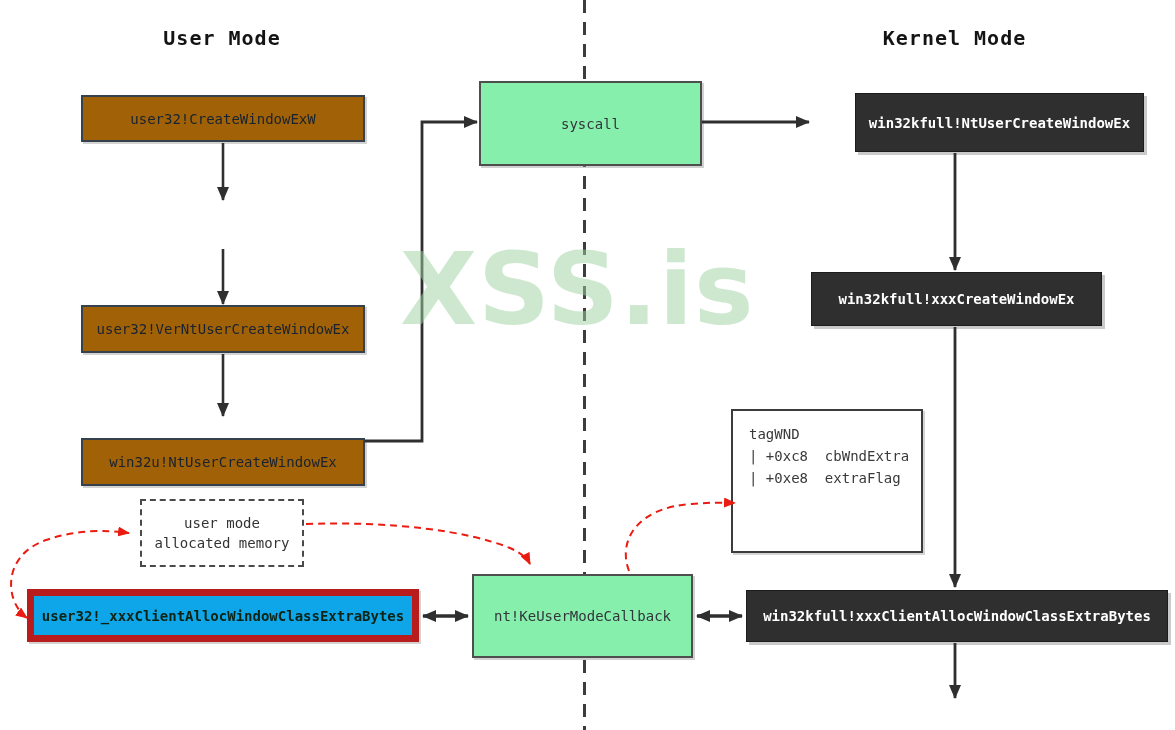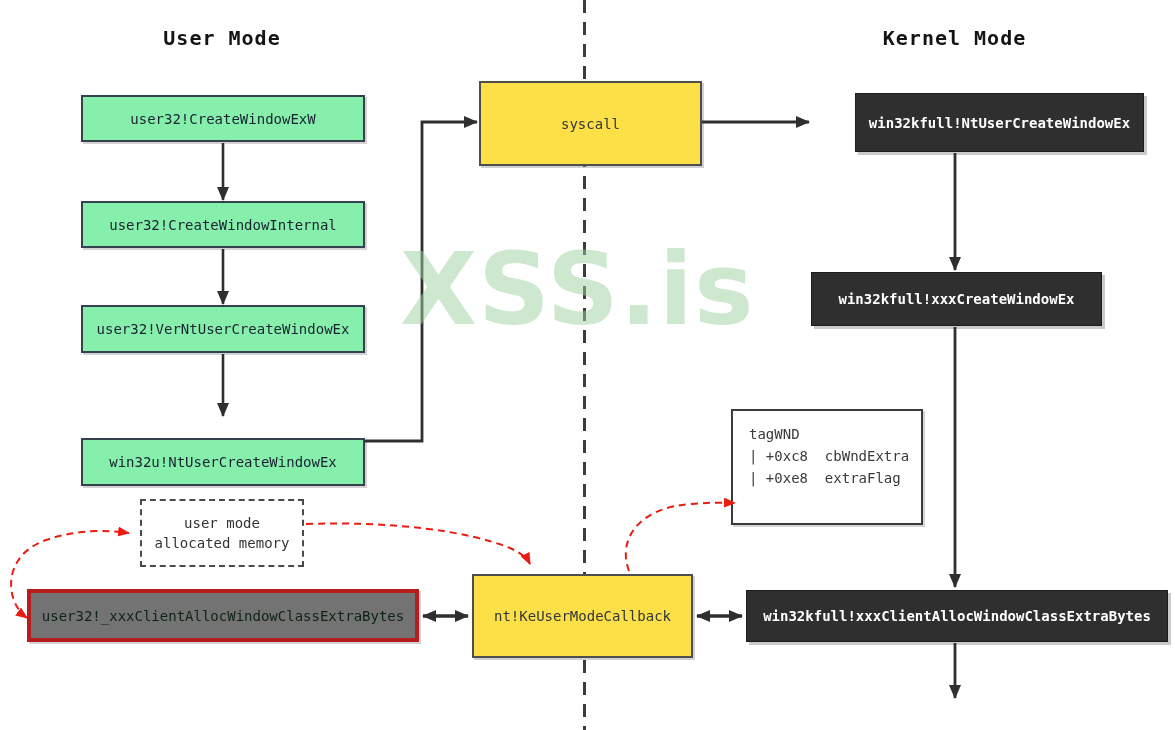--- a/index.html
+++ b/index.html
@@ -4,28 +4,28 @@
 <style>
   html,body{margin:0;padding:0;background:#fff;}
   #canvas{position:relative;width:1175px;height:730px;background:#ffffff;overflow:hidden;
           font-family:"DejaVu Sans Mono","Liberation Mono",monospace;}
   svg.layer{position:absolute;left:0;top:0;width:1175px;height:730px;pointer-events:none;}
   #layer-bg{z-index:1;}
   #layer-arrows{z-index:3;}
 
   .box{position:absolute;display:flex;align-items:center;justify-content:center;
        box-sizing:border-box;font-size:14px;z-index:2;text-align:center;}
-  .blue{background:#86efac;border:2px solid #35424e;color:#182230;
+  .blue{background:#a16207;border:2px solid #35424e;color:#182230;
         box-shadow:2px 2px 0 rgba(130,130,130,.35);}
   .dark{background:#2f2f2f;border:1px solid #1c1c1c;color:#ffffff;font-weight:bold;
         box-shadow:3px 3px 0 rgba(150,150,150,.5);}
-  .gray{background:#fde047;border:2px solid #4e4e4e;color:#31363b;
+  .gray{background:#86efac;border:2px solid #4e4e4e;color:#31363b;
         box-shadow:2px 2px 0 rgba(140,140,140,.4);}
-  .green{background:#737373;border:4px solid #b91c1c;color:#0d2414;
-         box-shadow:2px 2px 0 rgba(130,130,130,.35);}
+  .green{background:#0ea5e9;border:7px solid #b91c1c;color:#0d2414;
+         box-shadow:2px 2px 0 rgba(130,130,130,.35);font-weight:bold;}
   .dashedbox{background:#ffffff;border:2px dashed #4a4a4a;color:#333;
              flex-direction:column;line-height:20px;z-index:2;}
   .tagbox{background:#ffffff;border:2px solid #3c3c3c;color:#3a3a3a;z-index:2;
           display:block;padding:12px 0 0 16px;text-align:left;
           box-shadow:2px 2px 0 rgba(150,150,150,.4);}
   .tag-row{white-space:pre;line-height:22px;font-size:14px;}
   .tag-row.red{color:#e8180f;}
 
   .mode-title{position:absolute;z-index:2;font-size:20px;font-weight:bold;color:#141414;
               text-align:center;letter-spacing:1px;}
@@ -39,39 +39,38 @@
 <div id="canvas">
 
   <svg id="layer-bg" class="layer">
     <path d="M584.5 0 V730" stroke="#3c3c3c" stroke-width="3" stroke-dasharray="13 9" fill="none"></path>
   </svg>
 
   <div class="mode-title" style="left:127px;top:26px;width:190px;">User Mode</div>
   <div class="mode-title" style="left:852px;top:26px;width:205px;">Kernel Mode</div>
 
   <div class="box blue" style="left:81px;top:95px;width:284px;height:47px;">user32!CreateWindowExW</div>
-  <div class="box blue" style="left:81px;top:201px;width:284px;height:47px;">user32!CreateWindowInternal</div>
   <div class="box blue" style="left:81px;top:305px;width:284px;height:48px;">user32!VerNtUserCreateWindowEx</div>
   <div class="box blue" style="left:81px;top:438px;width:284px;height:48px;">win32u!NtUserCreateWindowEx</div>
 
   <div class="box gray" style="left:479px;top:81px;width:223px;height:85px;">syscall</div>
 
   <div class="box dark" style="left:811px;top:93px;width:289px;height:59px;margin-left:44px;">win32kfull!NtUserCreateWindowEx</div>
   <div class="box dark" style="left:811px;top:272px;width:291px;height:54px;">win32kfull!xxxCreateWindowEx</div>
   <div class="box dark" style="left:746px;top:590px;width:422px;height:52px;">win32kfull!xxxClientAllocWindowClassExtraBytes</div>
 
   <div class="box gray" style="left:472px;top:574px;width:221px;height:84px;">nt!KeUserModeCallback</div>
   <div class="box green" style="left:27px;top:589px;width:392px;height:53px;">user32!_xxxClientAllocWindowClassExtraBytes</div>
 
   <div class="box dashedbox" style="left:140px;top:499px;width:164px;height:68px;">
     <span>user mode</span>
     <span>allocated memory</span>
   </div>
 
-  <div class="box tagbox" style="left:731px;top:409px;width:192px;height:116px;">
+  <div class="box tagbox" style="left:731px;top:409px;width:192px;height:144px;">
     <div class="tag-row">tagWND</div>
     <div class="tag-row">| +0xc8  cbWndExtra</div>
     <div class="tag-row">| +0xe8  extraFlag</div>
   </div>
 
   <svg id="layer-arrows" class="layer">
     <defs>
       <marker id="mB" markerUnits="userSpaceOnUse" markerWidth="14" markerHeight="12" refX="13" refY="6" orient="auto-start-reverse">
         <path d="M0,0 L14,6 L0,12 z" fill="#2f2f2f"></path>
       </marker>

